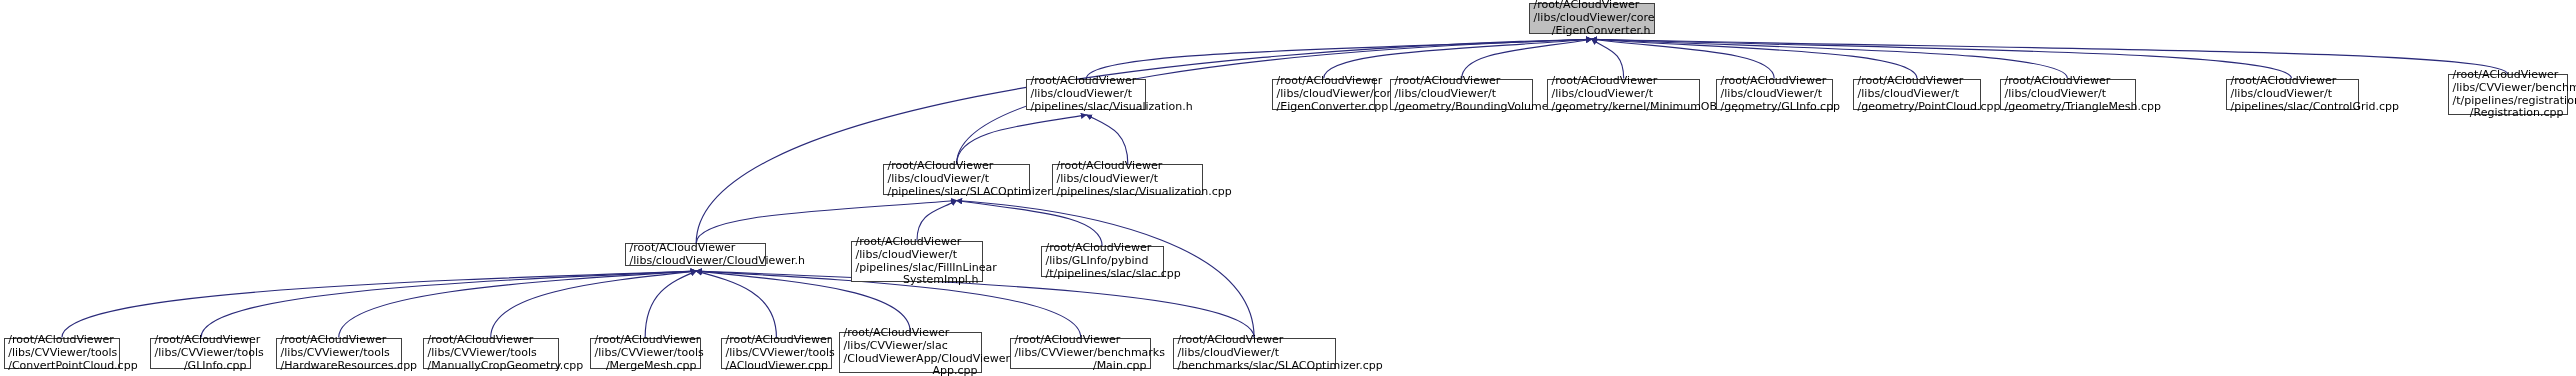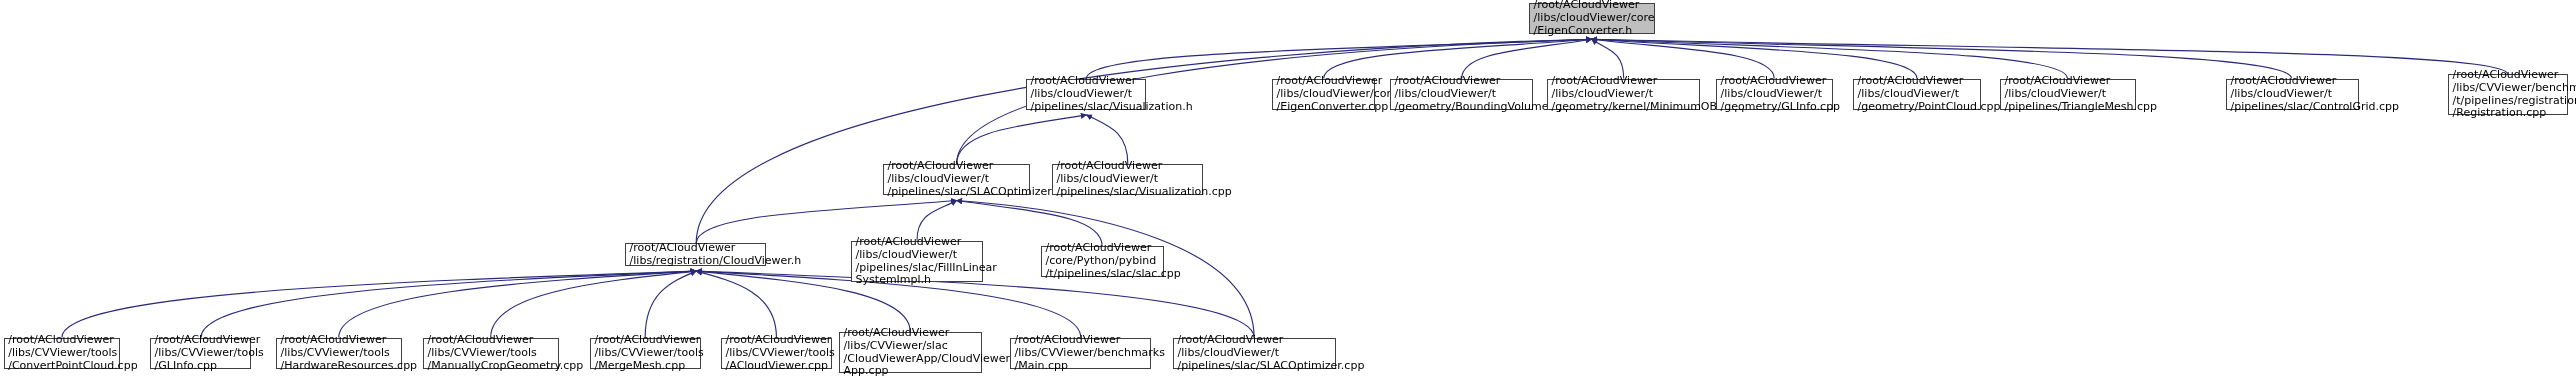--- a/index.html
+++ b/index.html
@@ -44,21 +44,21 @@
     border: 0.7px solid #404040;
   }
   .node .ln {
     display: block;
     width: 100%;
     text-align: left;
     padding: 0 3.6px;
     box-sizing: border-box;
   }
   .node .ln.ctr {
-    text-align: left;
+    text-align: right;
   }
 </style>
 </head>
 <body>
 
 <div id="graph">
   <svg id="edges" viewBox="0 0 3609 527" xmlns="http://www.w3.org/2000/svg">
     <defs>
       <marker id="arrow" viewBox="0 0 10 10" refX="9" refY="5" markerWidth="5.5" markerHeight="5.5" orient="auto-start-reverse">
         <path d="M 0 0 L 10 5 L 0 10 z" fill="#2a2a7a"></path>
@@ -94,32 +94,32 @@
       </g>
   </svg>
   <div id="node-layer">
       <div class="node root" style="left: 1529px; top: 2.9px; width: 126px; height: 31px;"><span class="ln">/root/ACloudViewer</span><span class="ln">/libs/cloudViewer/core</span><span class="ln ctr">/EigenConverter.h</span></div>
       <div class="node" style="left: 1026px; top: 79px; width: 120px; height: 31px;"><span class="ln">/root/ACloudViewer</span><span class="ln">/libs/cloudViewer/t</span><span class="ln">/pipelines/slac/Visualization.h</span></div>
       <div class="node" style="left: 1272px; top: 79px; width: 103px; height: 31px;"><span class="ln">/root/ACloudViewer</span><span class="ln">/libs/cloudViewer/core</span><span class="ln ctr">/EigenConverter.cpp</span></div>
       <div class="node" style="left: 1390px; top: 79px; width: 143px; height: 31px;"><span class="ln">/root/ACloudViewer</span><span class="ln">/libs/cloudViewer/t</span><span class="ln">/geometry/BoundingVolume.cpp</span></div>
       <div class="node" style="left: 1547px; top: 79px; width: 153px; height: 31px;"><span class="ln">/root/ACloudViewer</span><span class="ln">/libs/cloudViewer/t</span><span class="ln">/geometry/kernel/MinimumOBB.cpp</span></div>
       <div class="node" style="left: 1716px; top: 79px; width: 117px; height: 31px;"><span class="ln">/root/ACloudViewer</span><span class="ln">/libs/cloudViewer/t</span><span class="ln">/geometry/GLInfo.cpp</span></div>
       <div class="node" style="left: 1853px; top: 79px; width: 128px; height: 31px;"><span class="ln">/root/ACloudViewer</span><span class="ln">/libs/cloudViewer/t</span><span class="ln">/geometry/PointCloud.cpp</span></div>
-      <div class="node" style="left: 2000px; top: 79px; width: 136px; height: 31px;"><span class="ln">/root/ACloudViewer</span><span class="ln">/libs/cloudViewer/t</span><span class="ln">/pipelines/TriangleMesh.cpp</span></div>
+      <div class="node" style="left: 2000px; top: 79px; width: 136px; height: 31px;"><span class="ln">/root/ACloudViewer</span><span class="ln">/libs/cloudViewer/t</span><span class="ln">/geometry/TriangleMesh.cpp</span></div>
       <div class="node" style="left: 2226px; top: 79px; width: 133px; height: 31px;"><span class="ln">/root/ACloudViewer</span><span class="ln">/libs/cloudViewer/t</span><span class="ln">/pipelines/slac/ControlGrid.cpp</span></div>
       <div class="node" style="left: 2448px; top: 74px; width: 120px; height: 41px;"><span class="ln">/root/ACloudViewer</span><span class="ln">/libs/CVViewer/benchmarks</span><span class="ln">/t/pipelines/registration</span><span class="ln ctr">/Registration.cpp</span></div>
       <div class="node" style="left: 883px; top: 164px; width: 147px; height: 31px;"><span class="ln">/root/ACloudViewer</span><span class="ln">/libs/cloudViewer/t</span><span class="ln">/pipelines/slac/SLACOptimizer.h</span></div>
       <div class="node" style="left: 1052px; top: 164px; width: 151px; height: 31px;"><span class="ln">/root/ACloudViewer</span><span class="ln">/libs/cloudViewer/t</span><span class="ln">/pipelines/slac/Visualization.cpp</span></div>
       <div class="node" style="left: 851px; top: 241px; width: 132px; height: 41px;"><span class="ln">/root/ACloudViewer</span><span class="ln">/libs/cloudViewer/t</span><span class="ln">/pipelines/slac/FillInLinear</span><span class="ln ctr">SystemImpl.h</span></div>
-      <div class="node" style="left: 1041px; top: 246px; width: 123px; height: 31px;"><span class="ln">/root/ACloudViewer</span><span class="ln">/core/Python/pybind</span><span class="ln">/t/pipelines/slac/slac.cpp</span></div>
-      <div class="node" style="left: 625px; top: 243px; width: 141px; height: 23px;"><span class="ln">/root/ACloudViewer</span><span class="ln">/libs/registration/CloudViewer.h</span></div>
+      <div class="node" style="left: 1041px; top: 246px; width: 123px; height: 31px;"><span class="ln">/root/ACloudViewer</span><span class="ln">/libs/GLInfo/pybind</span><span class="ln">/t/pipelines/slac/slac.cpp</span></div>
+      <div class="node" style="left: 625px; top: 243px; width: 141px; height: 23px;"><span class="ln">/root/ACloudViewer</span><span class="ln">/libs/cloudViewer/CloudViewer.h</span></div>
       <div class="node" style="left: 3.6px; top: 338px; width: 116px; height: 31px;"><span class="ln">/root/ACloudViewer</span><span class="ln">/libs/CVViewer/tools</span><span class="ln">/ConvertPointCloud.cpp</span></div>
       <div class="node" style="left: 150px; top: 338px; width: 101px; height: 31px;"><span class="ln">/root/ACloudViewer</span><span class="ln">/libs/CVViewer/tools</span><span class="ln ctr">/GLInfo.cpp</span></div>
       <div class="node" style="left: 276px; top: 338px; width: 126px; height: 31px;"><span class="ln">/root/ACloudViewer</span><span class="ln">/libs/CVViewer/tools</span><span class="ln">/HardwareResources.cpp</span></div>
       <div class="node" style="left: 423px; top: 338px; width: 136px; height: 31px;"><span class="ln">/root/ACloudViewer</span><span class="ln">/libs/CVViewer/tools</span><span class="ln">/ManuallyCropGeometry.cpp</span></div>
       <div class="node" style="left: 590px; top: 338px; width: 111px; height: 31px;"><span class="ln">/root/ACloudViewer</span><span class="ln">/libs/CVViewer/tools</span><span class="ln ctr">/MergeMesh.cpp</span></div>
       <div class="node" style="left: 721px; top: 338px; width: 111px; height: 31px;"><span class="ln">/root/ACloudViewer</span><span class="ln">/libs/CVViewer/tools</span><span class="ln ctr">/ACloudViewer.cpp</span></div>
       <div class="node" style="left: 839px; top: 332px; width: 143px; height: 41px;"><span class="ln">/root/ACloudViewer</span><span class="ln">/libs/CVViewer/slac</span><span class="ln">/CloudViewerApp/CloudViewer</span><span class="ln ctr">App.cpp</span></div>
       <div class="node" style="left: 1010px; top: 338px; width: 141px; height: 31px;"><span class="ln">/root/ACloudViewer</span><span class="ln">/libs/CVViewer/benchmarks</span><span class="ln ctr">/Main.cpp</span></div>
-      <div class="node" style="left: 1173px; top: 338px; width: 163px; height: 31px;"><span class="ln">/root/ACloudViewer</span><span class="ln">/libs/cloudViewer/t</span><span class="ln">/pipelines/slac/SLACOptimizer.cpp</span></div>
+      <div class="node" style="left: 1173px; top: 338px; width: 163px; height: 31px;"><span class="ln">/root/ACloudViewer</span><span class="ln">/libs/cloudViewer/t</span><span class="ln">/benchmarks/slac/SLACOptimizer.cpp</span></div>
     </div>
 </div>
 
 
 </body></html>

